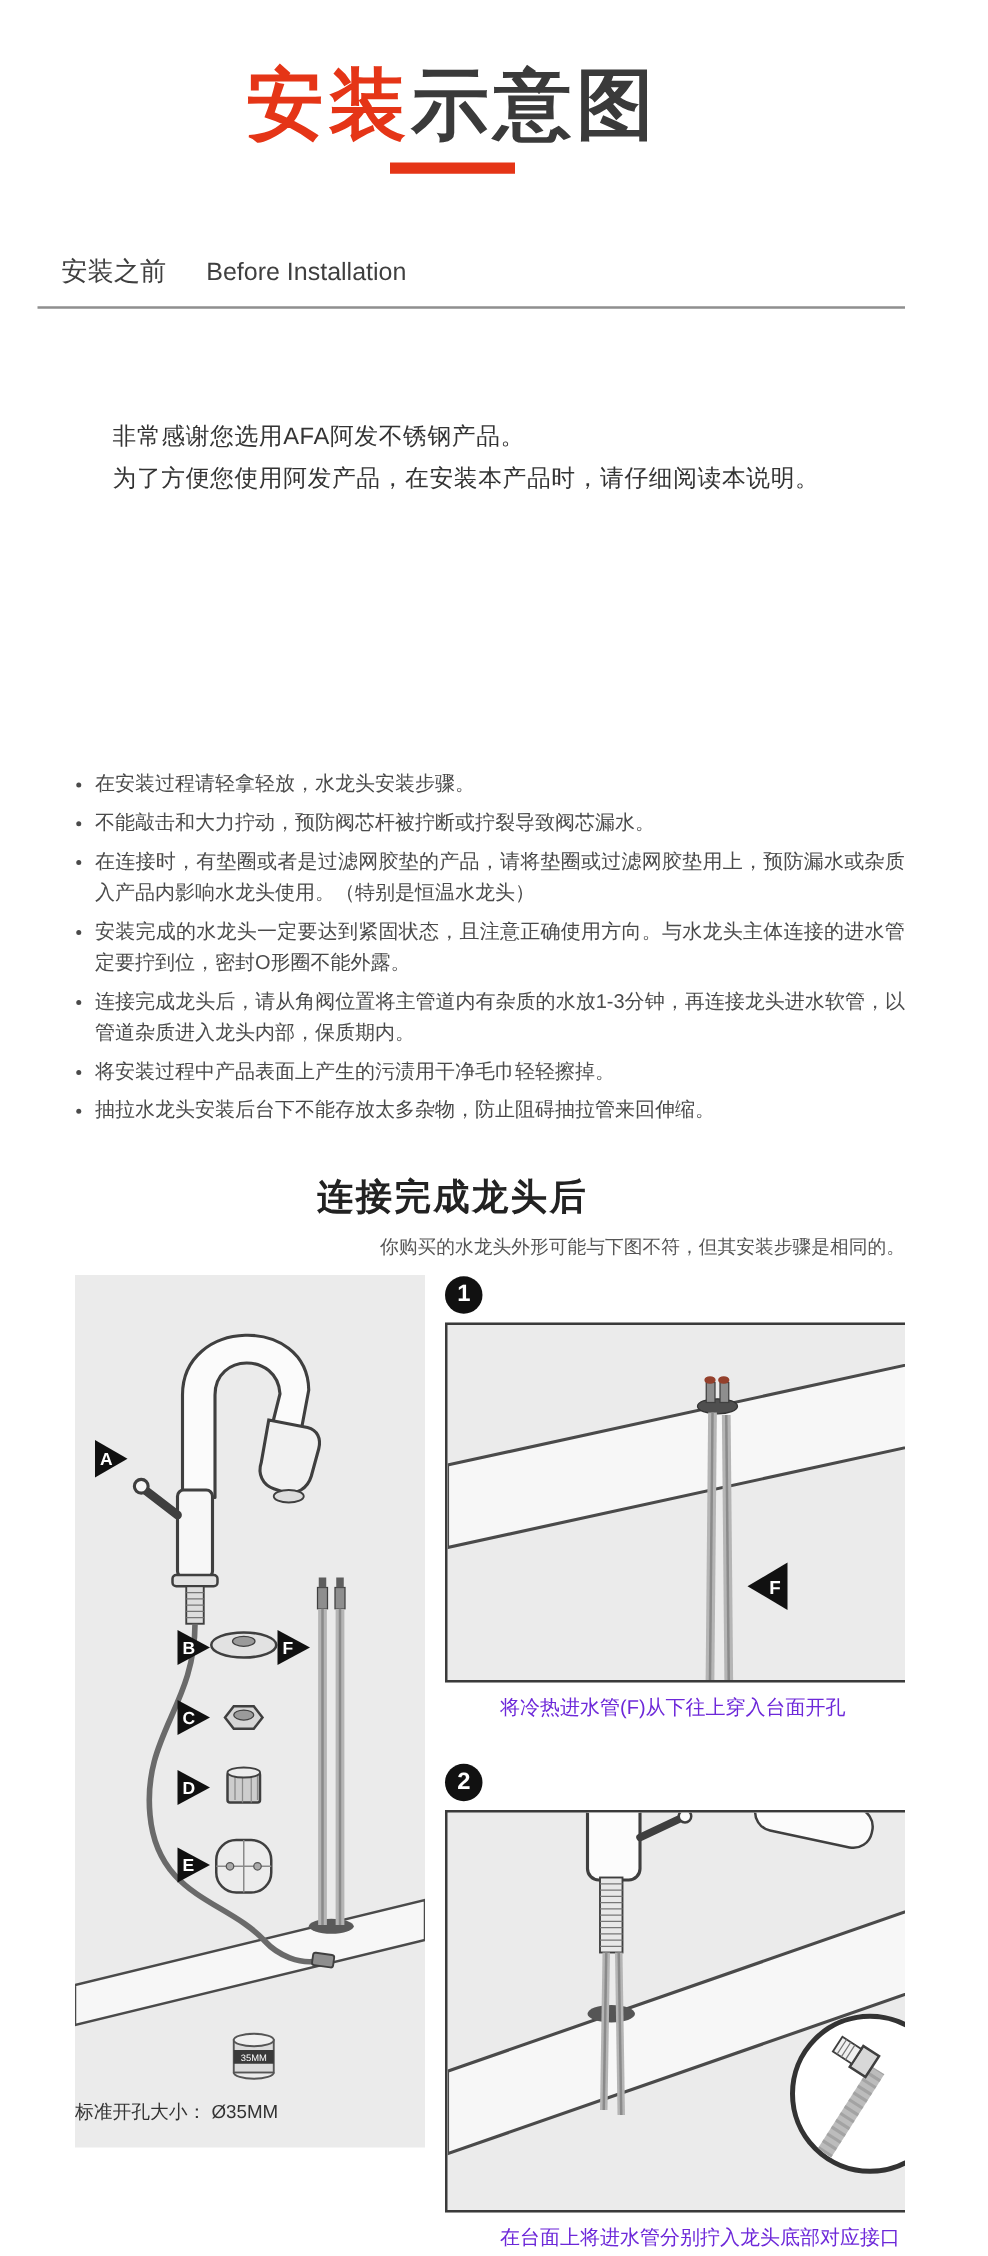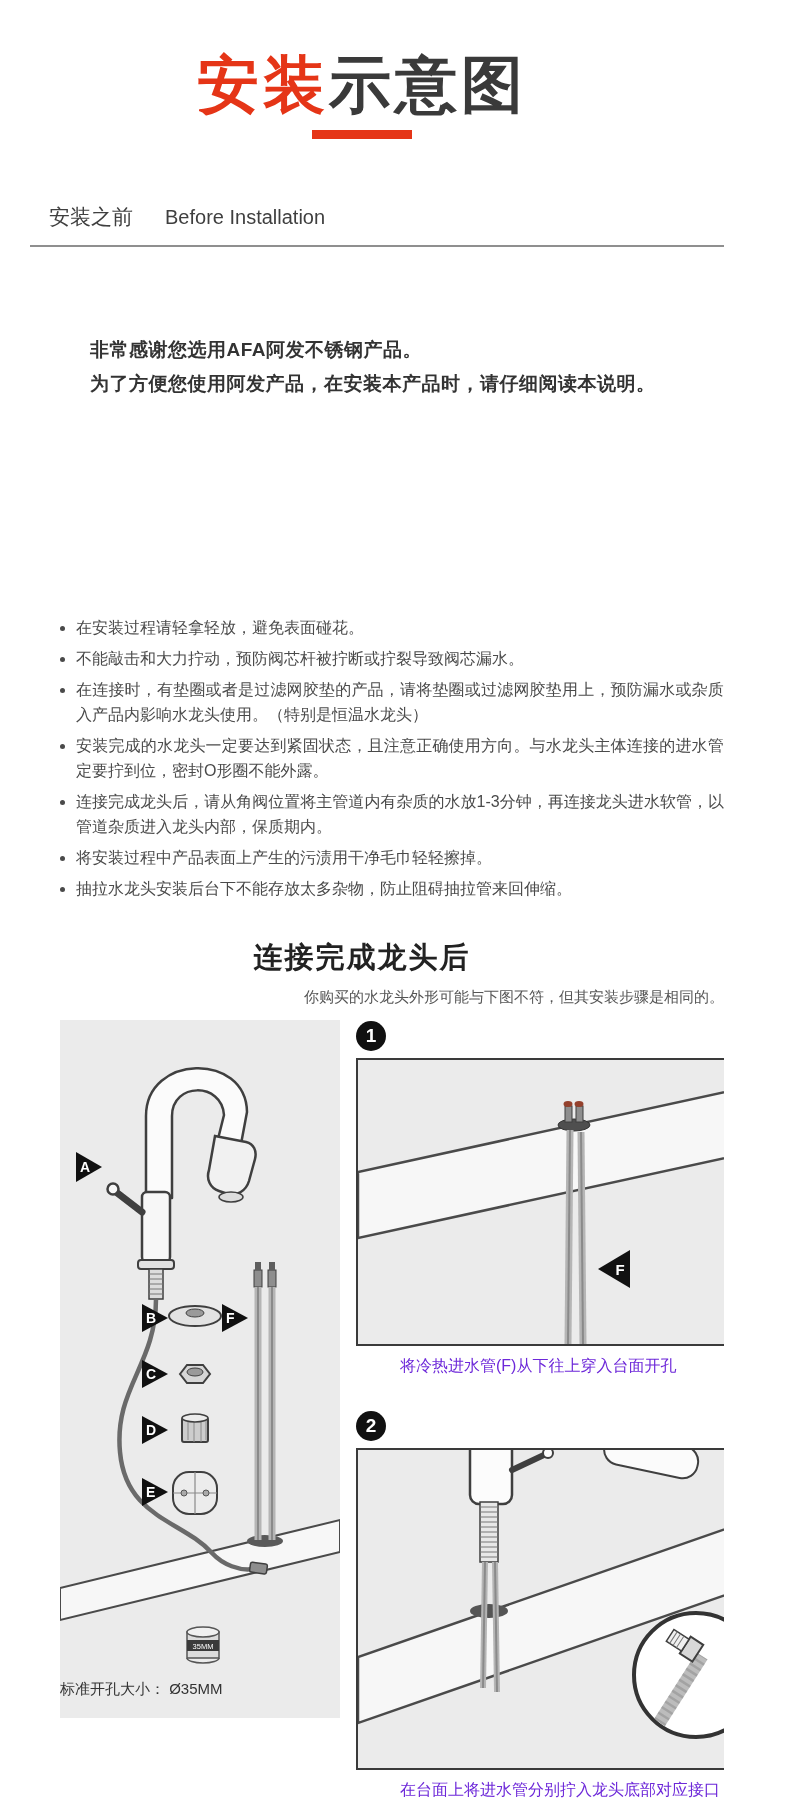--- a/index.html
+++ b/index.html
@@ -11,21 +11,21 @@
   .title-line{font-size:62px;font-weight:900;letter-spacing:4px;color:#3a3a3a;line-height:78px;}
   .title-red{color:#e53517;}
   .title-bar{width:100px;height:9px;background:#e53517;margin:6px auto 0;}
 
   
   .before-header{position:absolute;top:203px;left:49px;font-size:21px;color:#3f3f3f;}
   .before-header .en{margin-left:32px;font-size:20px;}
   .header-rule{position:absolute;top:245px;left:30px;width:707px;height:2px;background:#8f8f8f;}
 
   
-  .intro{position:absolute;top:333px;left:90px;font-size:19px;font-weight:bold;
+  .intro{position:absolute;top:333px;left:90px;font-size:19px;font-weight:normal;
          line-height:34px;color:#333;letter-spacing:0.5px;}
 
   
   .para{position:absolute;top:489px;left:48px;width:694px;font-size:16.5px;line-height:29px;
         color:#4a4a4a;text-indent:2em;text-align:justify;}
 
   
   .notes{position:absolute;top:615px;left:58px;width:682px;}
   .notes ul{margin:0;padding-left:18px;}
   .notes li{font-size:16px;line-height:25px;margin-bottom:6px;color:#4a4a4a;text-align:justify;}
@@ -75,21 +75,21 @@
   <div class="header-rule"></div>
 
   <div class="intro">
     <div>非常感谢您选用AFA阿发不锈钢产品。</div>
     <div>为了方便您使用阿发产品，在安装本产品时，请仔细阅读本说明。</div>
   </div>
 
 
   <div class="notes">
     <ul>
-      <li>在安装过程请轻拿轻放，避免表面碰花。</li>
+      <li>在安装过程请轻拿轻放，水龙头安装步骤。</li>
       <li>不能敲击和大力拧动，预防阀芯杆被拧断或拧裂导致阀芯漏水。</li>
       <li>在连接时，有垫圈或者是过滤网胶垫的产品，请将垫圈或过滤网胶垫用上，预防漏水或杂质进入产品内影响水龙头使用。（特别是恒温水龙头）</li>
       <li>安装完成的水龙头一定要达到紧固状态，且注意正确使用方向。与水龙头主体连接的进水管一定要拧到位，密封O形圈不能外露。</li>
       <li>连接完成龙头后，请从角阀位置将主管道内有杂质的水放1-3分钟，再连接龙头进水软管，以免管道杂质进入龙头内部，保质期内。</li>
       <li>将安装过程中产品表面上产生的污渍用干净毛巾轻轻擦掉。</li>
       <li>抽拉水龙头安装后台下不能存放太多杂物，防止阻碍抽拉管来回伸缩。</li>
     </ul>
   </div>
 
   <div class="steps-title">连接完成龙头后</div>

